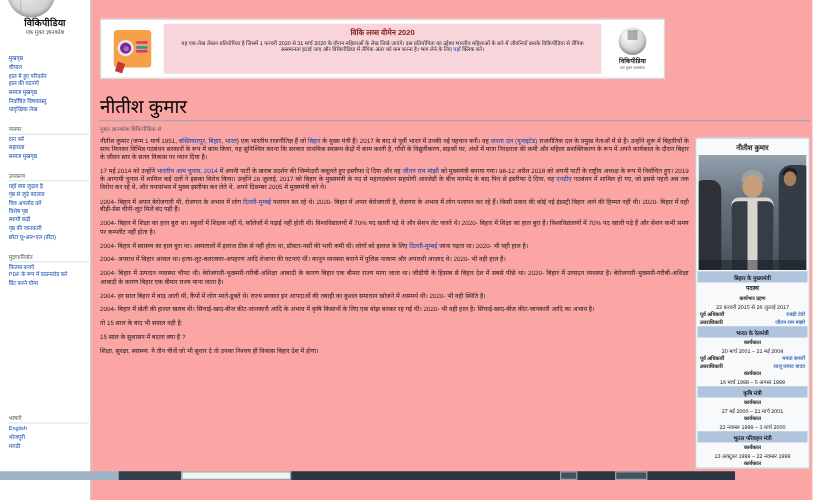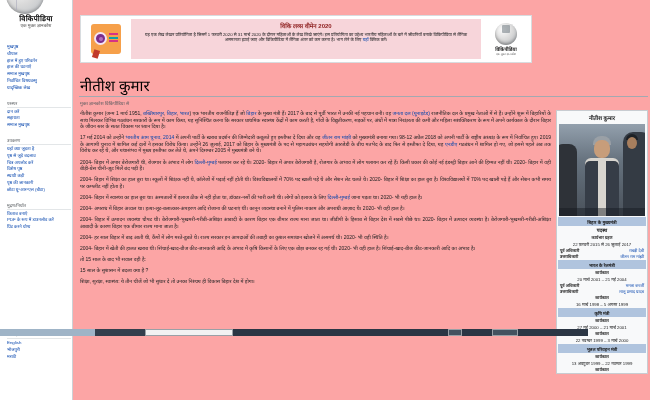--- a/index.html
+++ b/index.html
@@ -1,18 +1,18 @@
 <!DOCTYPE html>
 <html lang="hi"><head>
 <meta charset="utf-8">
 <style>
   * { margin:0; padding:0; box-sizing:border-box; }
   html,body { width:650px; height:400px; overflow:hidden; background:#fff;
     font-family:"Liberation Sans","DejaVu Sans",sans-serif; color:#202122; }
-  #page { position:relative; width:650px; height:336px; background:#fff; }
+  #page { position:relative; width:650px; height:384px; background:#fff; }
 
   
   #sidebar { position:absolute; left:0; top:0; width:72px; height:400px; background:#fff; overflow:hidden; }
   #logo-globe { position:absolute; left:6px; top:-24px; width:38px; height:38px; border-radius:50%;
     background:radial-gradient(circle at 35% 35%, #f4f4f4 0%, #d9d9d9 45%, #b9bec4 100%);
     box-shadow:inset 0 -2px 3px rgba(0,0,0,.25); }
   #logo-globe:after { content:""; position:absolute; left:10px; top:4px; width:1px; height:30px; background:#aab; opacity:.6; }
   #logo-word { position:absolute; left:0; top:13px; width:72px; text-align:center; font-size:7.5px; font-weight:bold; color:#111; letter-spacing:.2px; }
   #logo-tag  { position:absolute; left:0; top:22px; width:72px; text-align:center; font-size:4.6px; color:#444; }
   #sb-groups { position:absolute; left:7px; top:44px; width:64px; }

